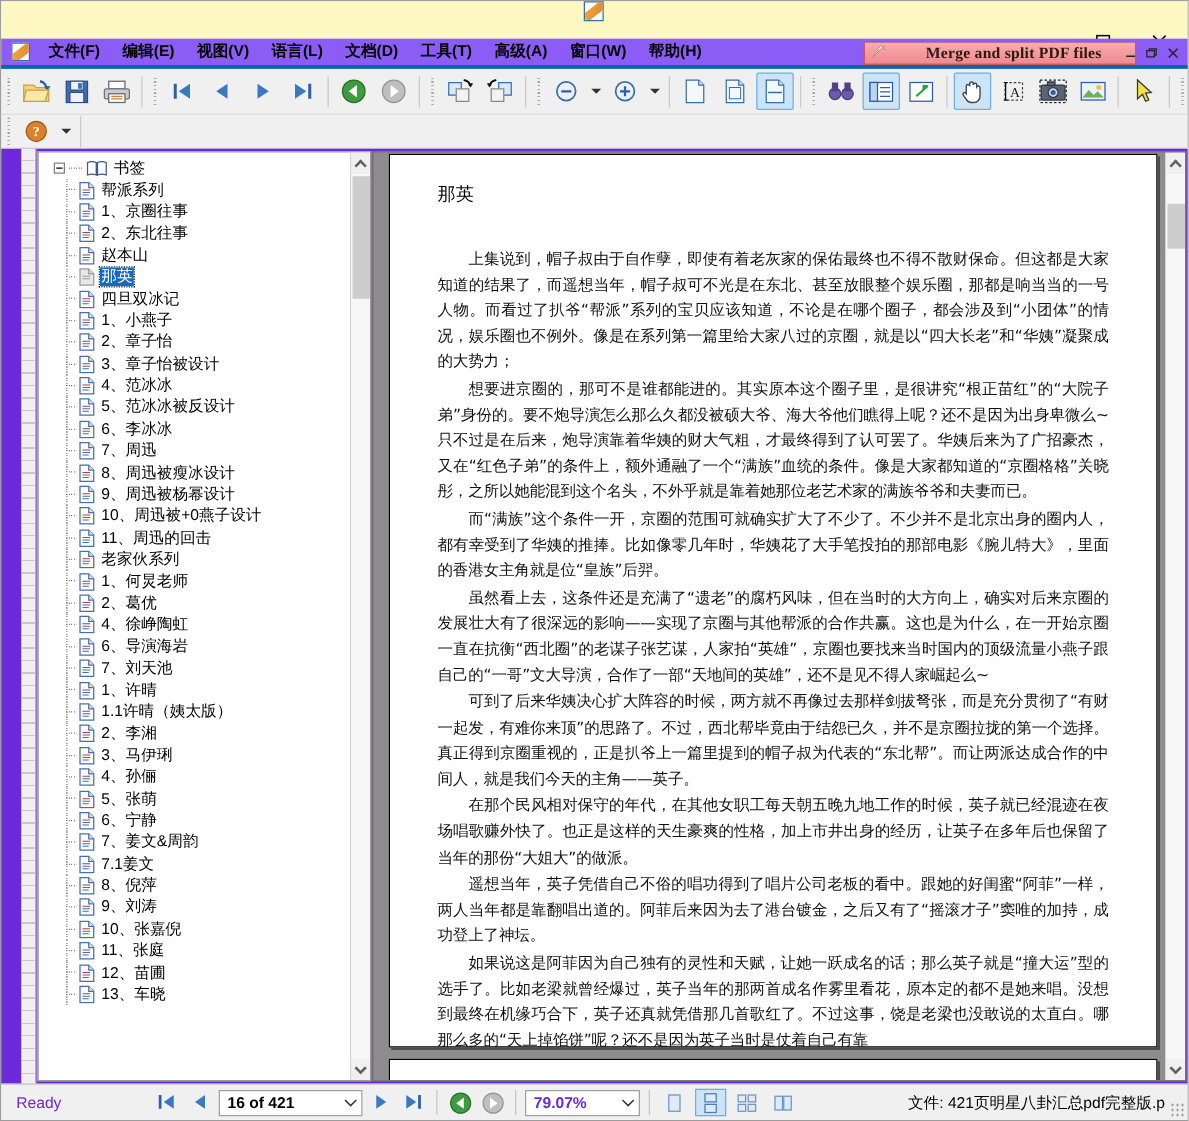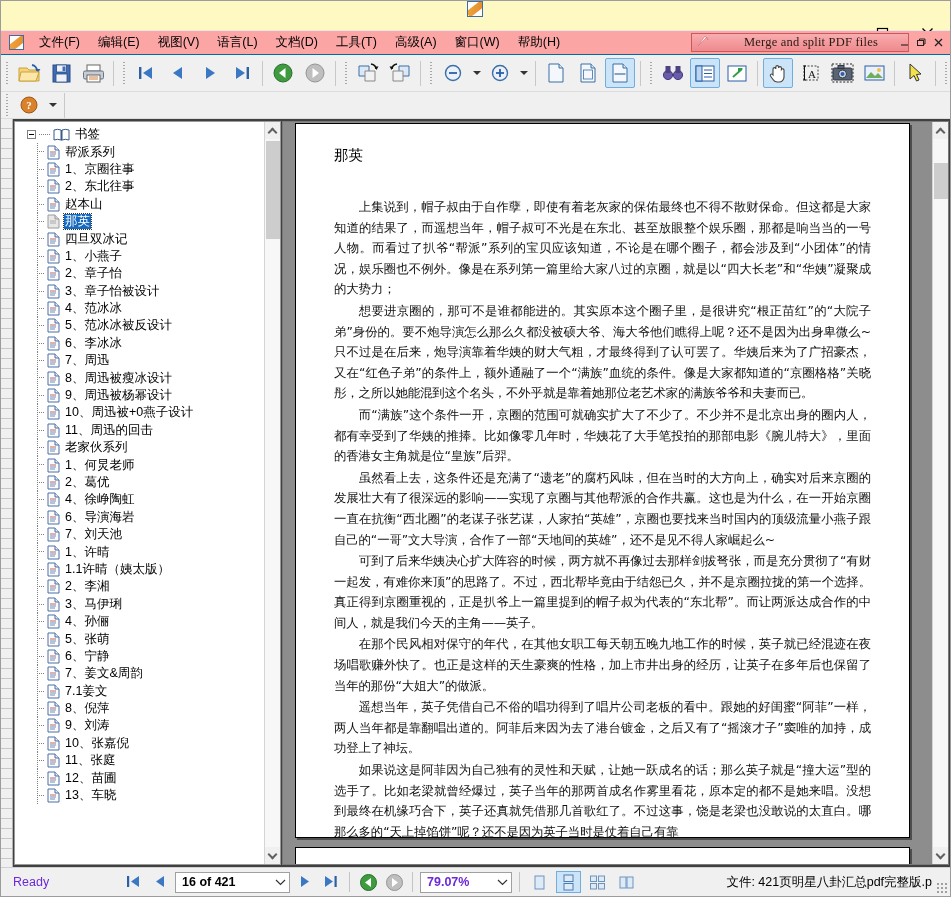--- a/index.html
+++ b/index.html
@@ -51,24 +51,25 @@
   .win-btn {
     width: 45px; height: 30px;
     display: flex; align-items: center; justify-content: center;
     font-size: 13px; color: #000;
   }
   .win-btn svg { display:block; }
 
   
   .menubar {
     height: 24px; min-height: 24px;
-    background: #fca5a5;
+    background: #8b5cf6;
     display: flex; align-items: center;
     position: relative;
-    border-bottom: 1px solid #0369a1;
+    border-bottom: 3px solid #0369a1;
+    font-weight: bold;
   }
   .menubar-icon {
     width: 22px; height: 22px; margin: 0 3px 0 4px;
     display: flex; align-items: center; justify-content: center; flex: none;
   }
   .menu-item {
     padding: 3px 9px; font-size: 12.5px; color: #000; white-space: nowrap;
   }
   .merge-banner {
     position: absolute; left: 660px; top: 2px;
@@ -110,21 +111,21 @@
     border: 1px solid transparent; border-radius: 2px;
   }
   .tbtn.active { background: #cce4f7; border-color: #6faede; }
   .caret-btn {
     width: 15px; height: 28px; flex: none;
     display: flex; align-items: center; justify-content: center;
   }
   .caret { width: 0; height: 0; border-left: 4px solid transparent; border-right: 4px solid transparent; border-top: 4px solid #333; }
 
   
-  .body-area { flex: 1; display: flex; min-height: 0; background: #404040; }
+  .body-area { flex: 1; display: flex; min-height: 0; background: #6d28d9; padding-left: 16px; }
   .left-strip {
     width: 12px; flex: none; background: #f0f0f0;
     border-right: 1px solid #b4b4b4;
     background-image: repeating-linear-gradient(180deg, transparent 0 9px, #c8c8c8 9px 10px);
   }
 
   
   .bookmark-panel {
     width: 267px; flex: none;
     background: #ffffff;

